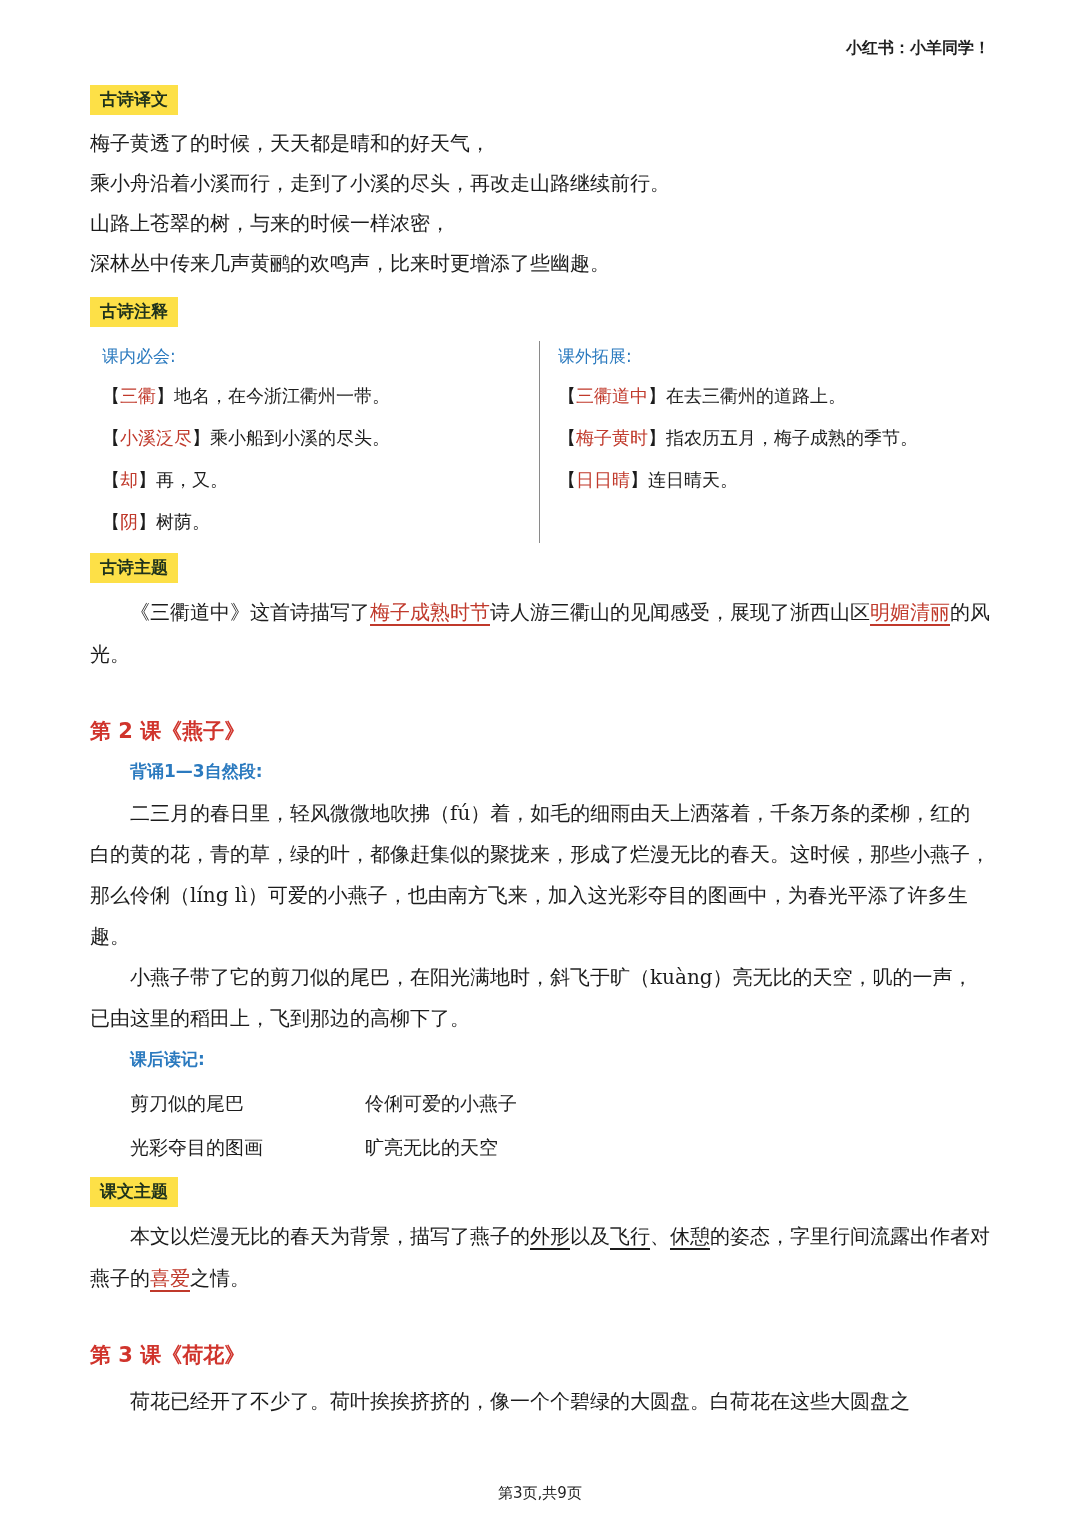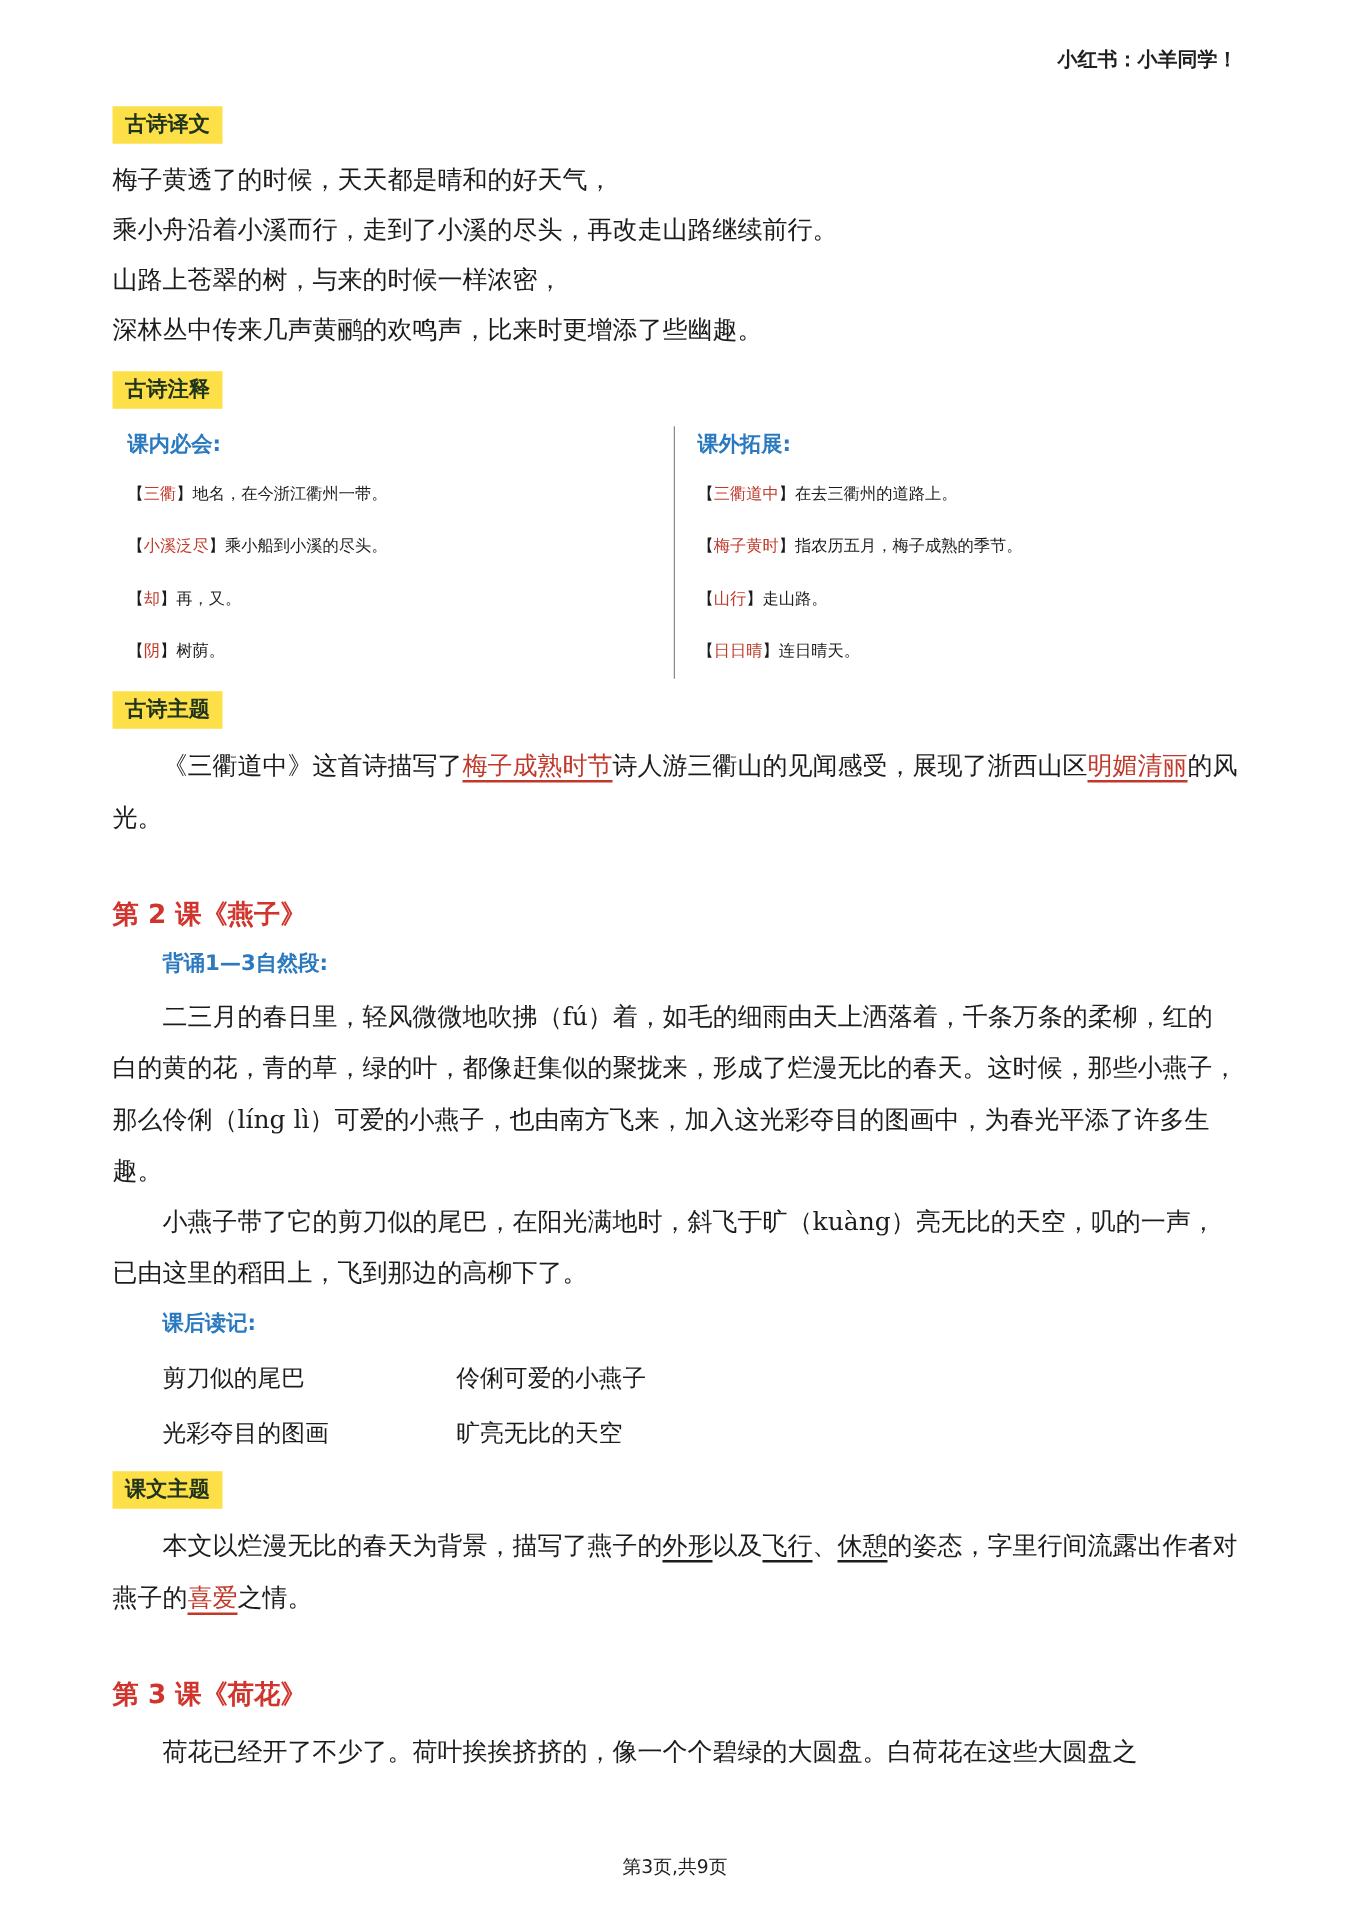--- a/index.html
+++ b/index.html
@@ -28,23 +28,23 @@
     font-weight:bold; font-size:17px; color:#20331c;
     margin-bottom:8px;
   }
   .poem-line { font-size:20px; line-height:40px; }
   .anno-wrap { display:flex; margin-top:6px; margin-bottom:10px; }
   .anno-col { width:50%; }
   .anno-col.left { border-right:1.5px solid #8a8a8a; padding-right:18px; padding-left:12px; }
   .anno-col.right { padding-left:18px; }
   .anno-title {
     color:#2b7abf; font-family:"DejaVu Sans","Liberation Sans",sans-serif;
-    font-weight:bold; font-size:17px; line-height:30px; margin-bottom:4px;
+    font-weight:normal; font-size:17px; line-height:30px; margin-bottom:4px;
   }
-  .anno-item { font-size:13px; line-height:42px; }
+  .anno-item { font-size:18px; line-height:42px; }
   .term { color:#c0392b; }
   .bracket { color:#1c1c1c; }
   .para { font-size:20px; line-height:41px; text-indent:2em; }
   .red-u { color:#c0392b; text-decoration:underline; text-underline-offset:5px; }
   .black-u { text-decoration:underline; text-underline-offset:5px; }
   .lesson-title {
     color:#d0342c; font-family:"DejaVu Sans","Liberation Sans",sans-serif;
     font-weight:bold; font-size:21px;
     margin-top:42px; margin-bottom:12px;
   }
@@ -105,23 +105,20 @@
     </div>
     <div class="anno-col right">
       <div class="anno-title">课外拓展:</div>
       <div class="anno-item">
         <span class="bracket">【</span><span class="term">三衢道中</span><span class="bracket">】</span><span>在去三衢州的道路上。</span>
       </div>
       <div class="anno-item">
         <span class="bracket">【</span><span class="term">梅子黄时</span><span class="bracket">】</span><span>指农历五月，梅子成熟的季节。</span>
       </div>
       <div class="anno-item">
-        <span class="bracket">【</span><span class="term">山行</span><span class="bracket">】</span><span>走山路。</span>
-      </div>
-      <div class="anno-item">
         <span class="bracket">【</span><span class="term">日日晴</span><span class="bracket">】</span><span>连日晴天。</span>
       </div>
     </div>
   </div>
 
   <div>
     <span class="glabel">古诗主题</span>
   </div>
   <p class="theme-para">
     <span>《三衢道中》这首诗描写了</span><span class="red-u">梅子成熟时节</span><span>诗人游三衢山的见闻感受，展现了浙西山区</span><span class="red-u">明媚清丽</span><span>的风光。</span>

